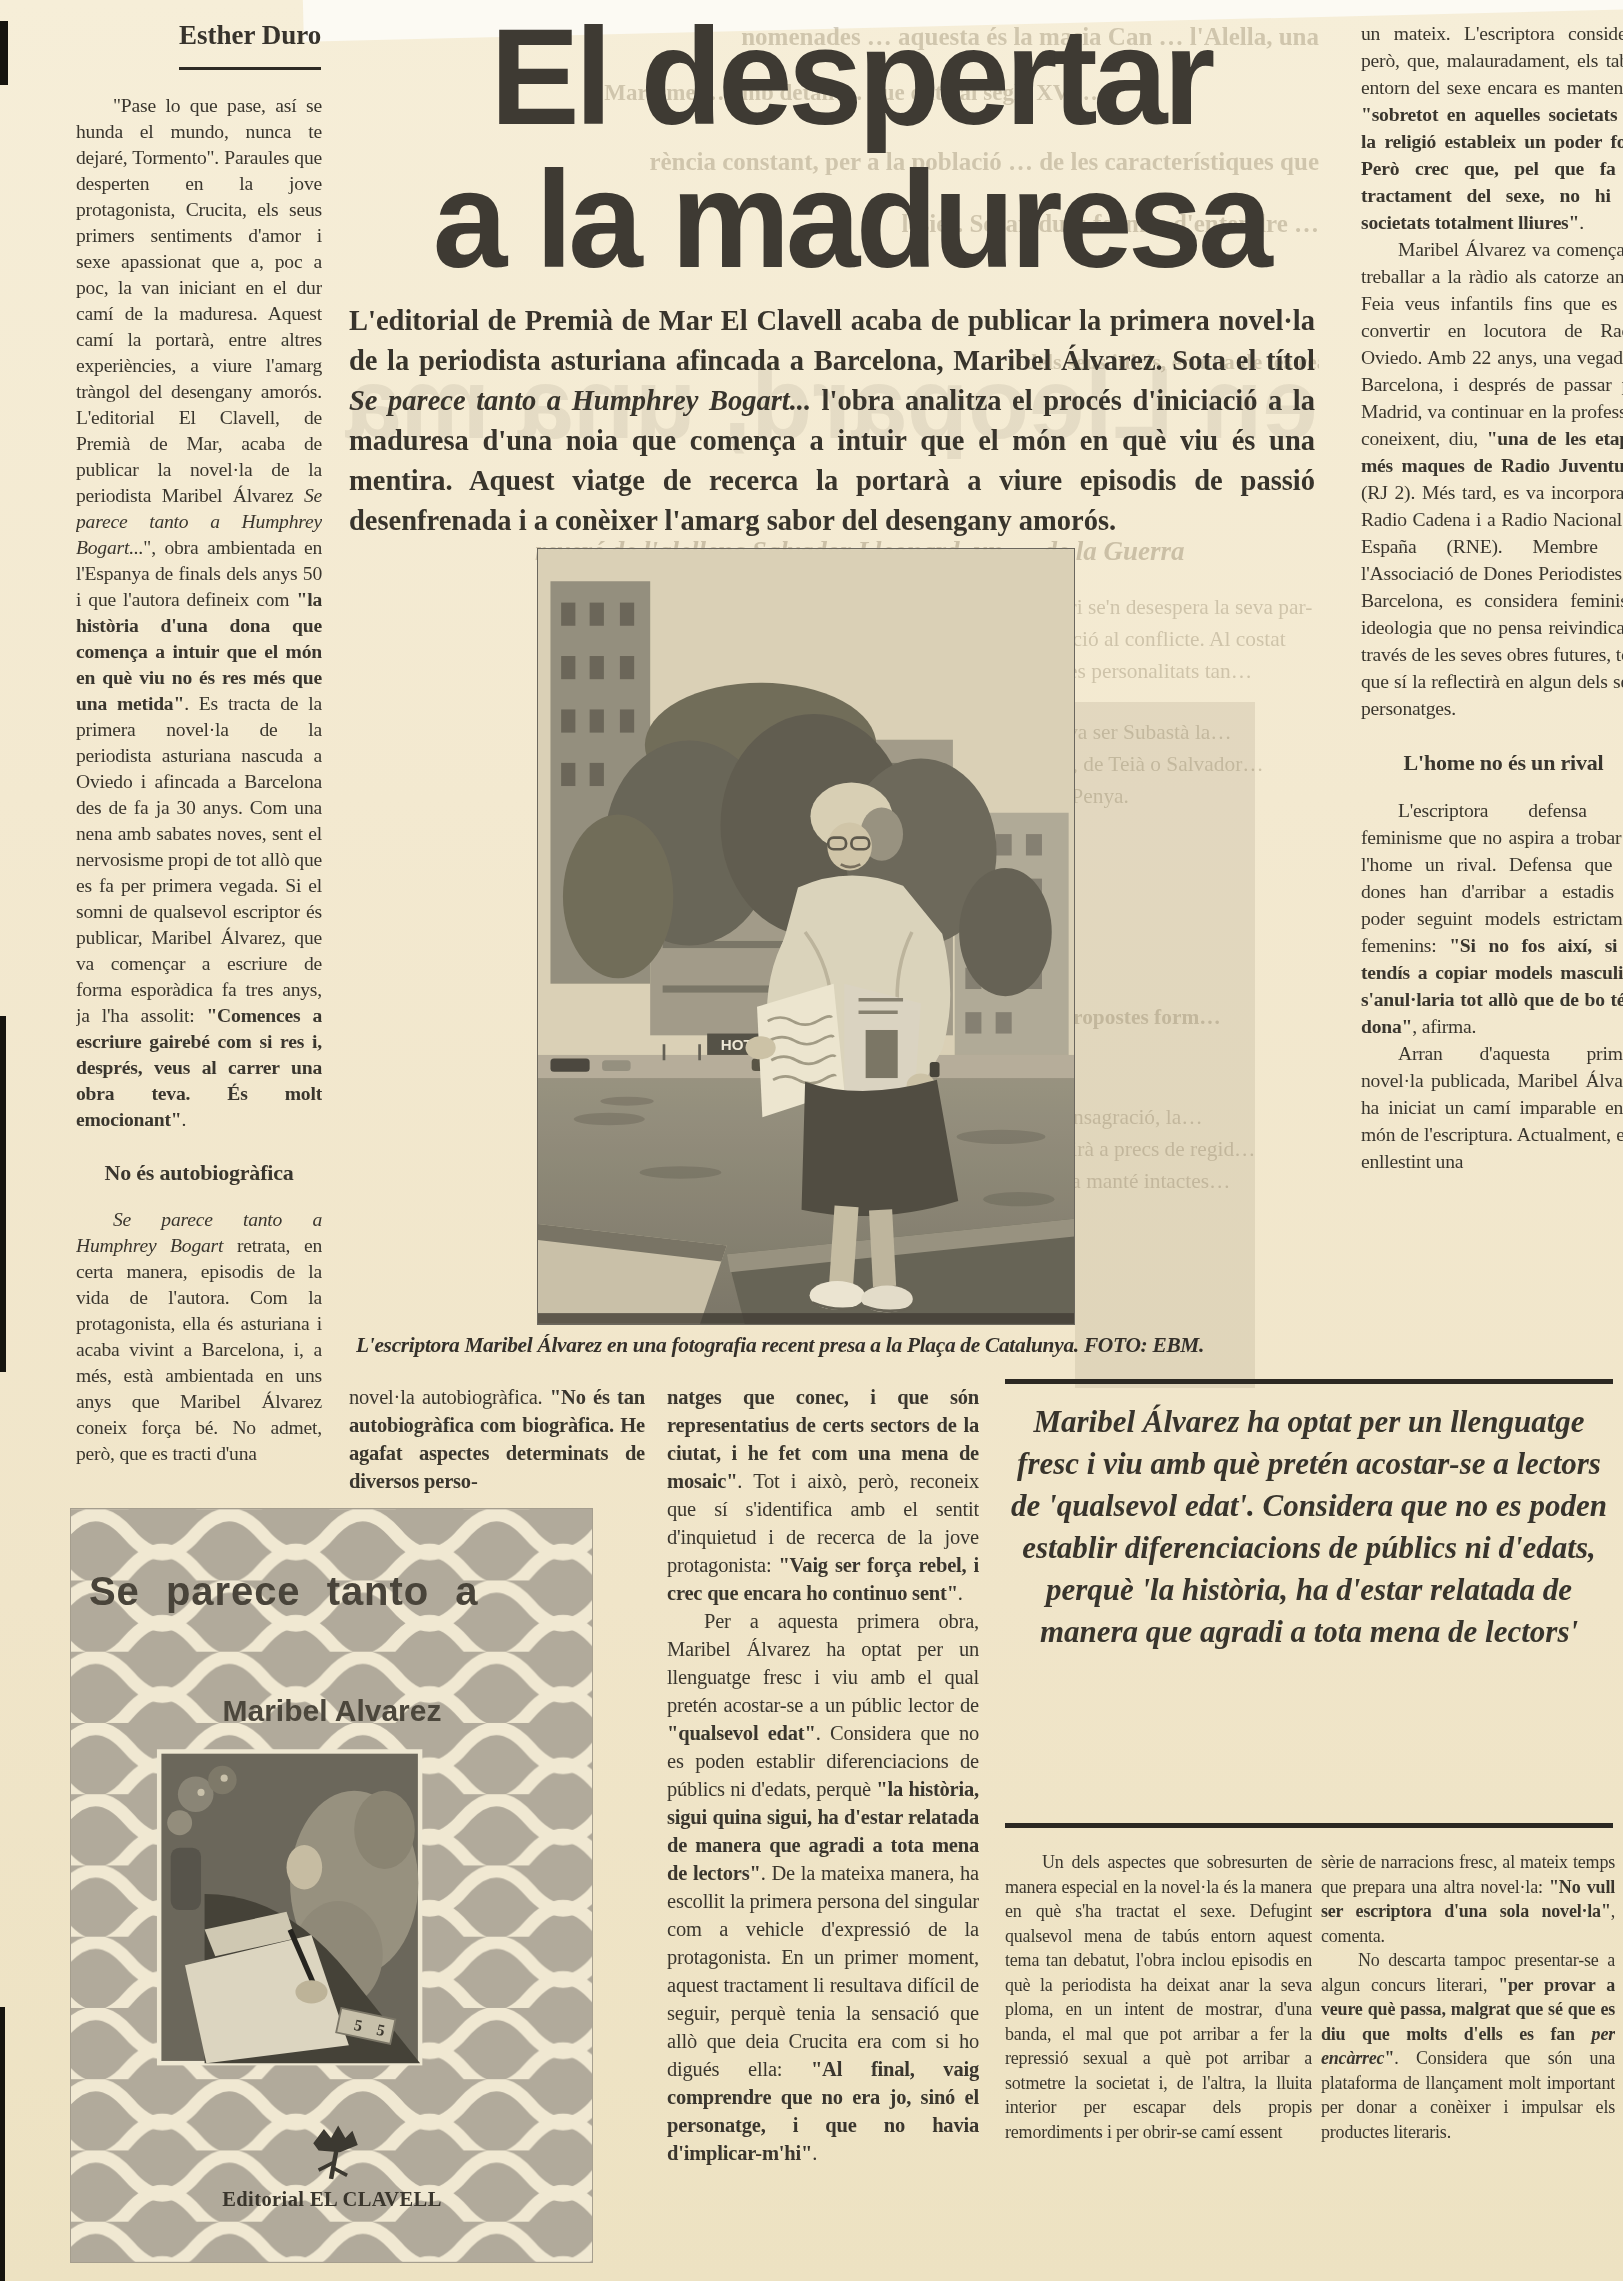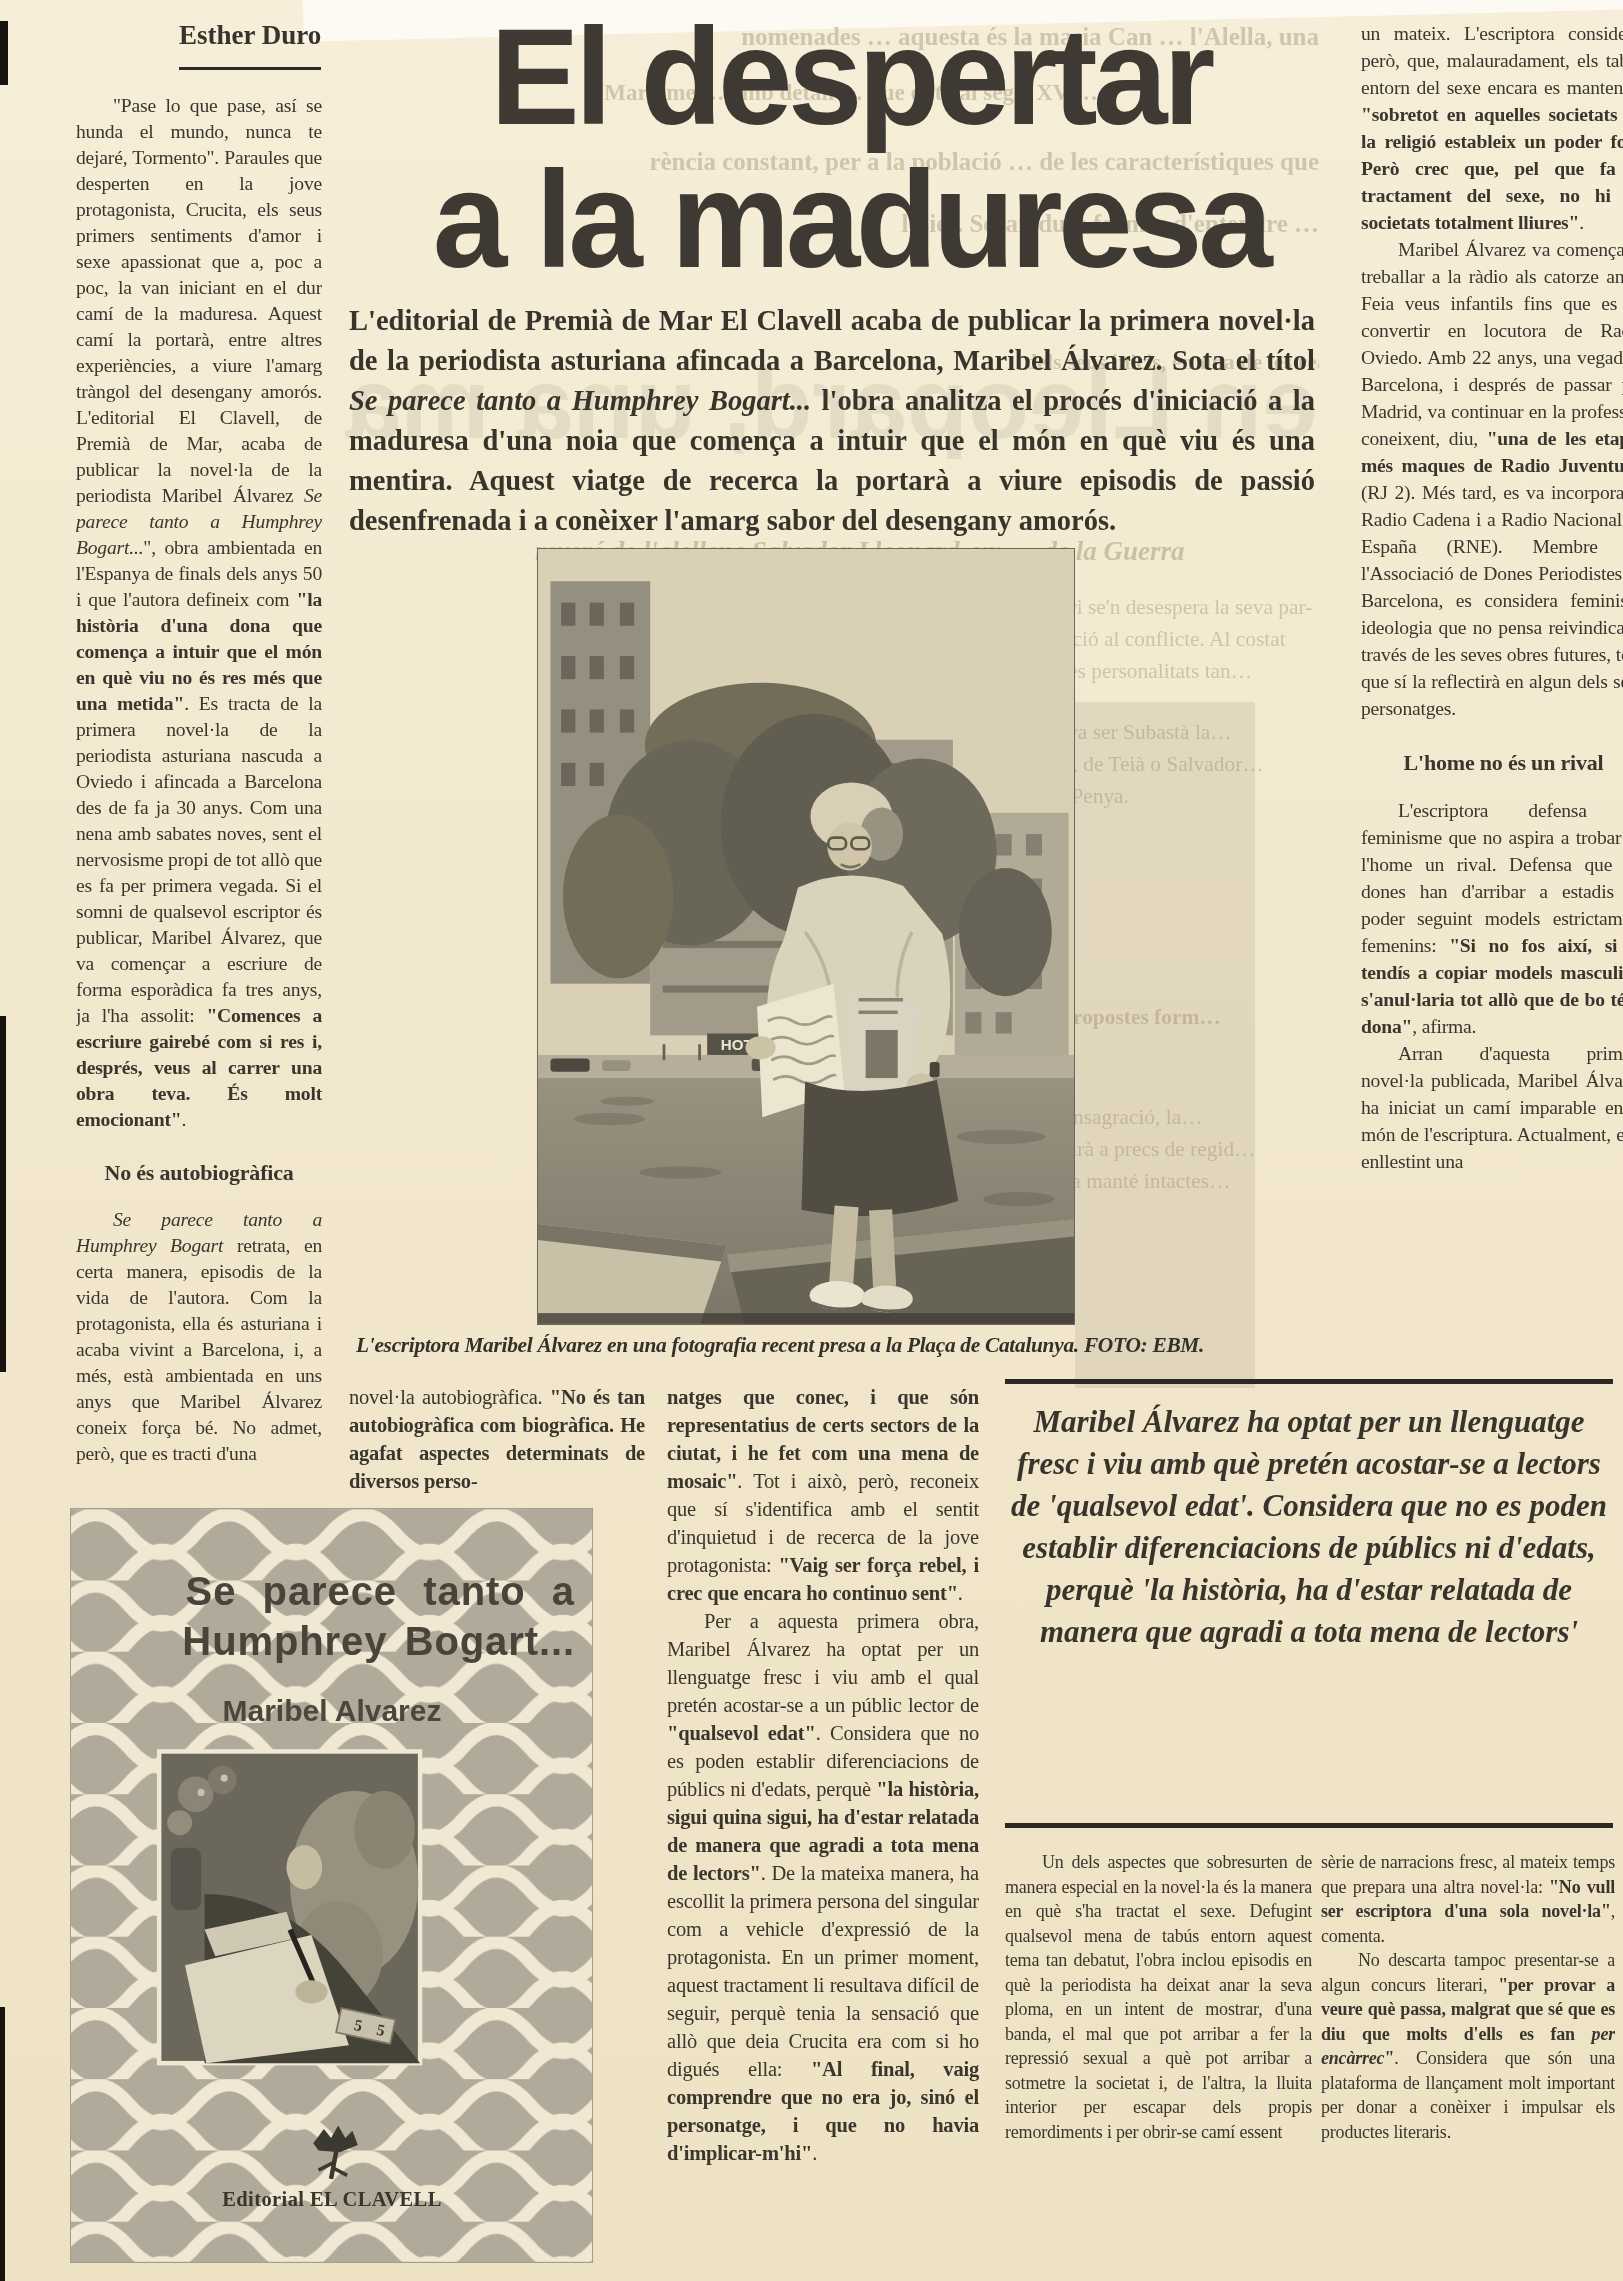--- a/index.html
+++ b/index.html
@@ -21,21 +21,21 @@
   .caption{font-size:21.4px;font-weight:bold;font-style:italic;letter-spacing:-0.3px;color:#34302a;}
   .pullquote{font-size:31px;line-height:42px;font-weight:bold;font-style:italic;text-align:center;color:#38342c;}
   .rule{background:#2c2923;height:4.5px;}
   .small-col{font-size:18px;line-height:24.5px;}
   .tall-col{font-size:20.5px;line-height:28px;}
   .right-col{font-size:19.6px;line-height:27px;}
   .bleed{color:#93866a;opacity:.38;font-weight:bold;white-space:nowrap;overflow:hidden;}
   .bleed-mirror{transform:scaleX(-1);opacity:.11;color:#6f6450;font-family:"Liberation Sans",sans-serif;
                 font-weight:bold;white-space:nowrap;}
   .cover-title{font-family:"Liberation Sans",sans-serif;font-weight:bold;font-size:40px;line-height:50px;
-               color:#49443a;text-align:right;letter-spacing:0.9px;}
+               color:#49443a;text-align:left;letter-spacing:0.9px;}
   .cover-author{font-family:"Liberation Sans",sans-serif;font-weight:bold;font-size:30px;color:#4c473c;text-align:center;}
   .cover-pub{font-size:20.5px;font-weight:bold;color:#39352c;text-align:center;letter-spacing:0.4px;}
   .artifact{background:#16140f;}
 </style>
 </head>
 <body>
 
 <div class="page">
 
   <div class="abs" style="left:303px;top:-30px;width:1372px;height:55px;background:#fcfaf3;transform:rotate(-1.4deg);"></div>
@@ -263,20 +263,19 @@
         </g>
       </g>
       <g transform="translate(262,690)">
         <polygon points="10,22 22,6 30,16 38,2 46,16 54,8 60,24 40,32 16,30" fill="#3c3931"></polygon>
         <path d="M36 30 L 30 62" stroke="#3c3931" stroke-width="5" fill="none"></path>
         <path d="M32 44 L 16 52 M33 50 L 48 58" stroke="#3c3931" stroke-width="4" fill="none"></path>
       </g>
     </svg>
     <div class="abs cover-title" style="left:18px;top:57px;width:486px;">
       <div style="word-spacing:14.3px;">Se parece tanto a</div>
-      <div style="word-spacing:5.3px;">Humphrey Bogart...</div>
     </div>
     <div class="abs cover-author" style="left:18px;top:185px;width:486px;">Maribel Alvarez</div>
     <div class="abs cover-pub" style="left:18px;top:679px;width:486px;">Editorial EL CLAVELL</div>
   </div>
 
 </div>
 
 
 </body></html>

